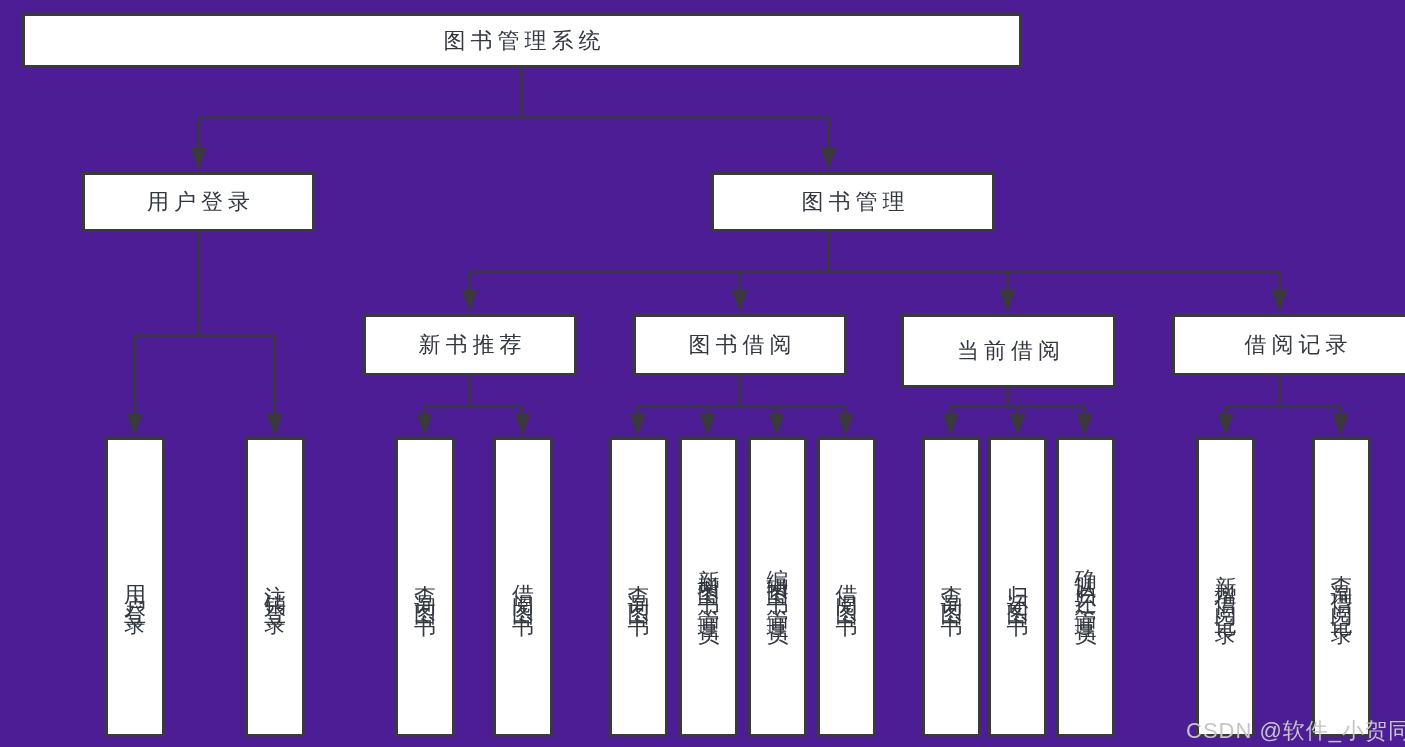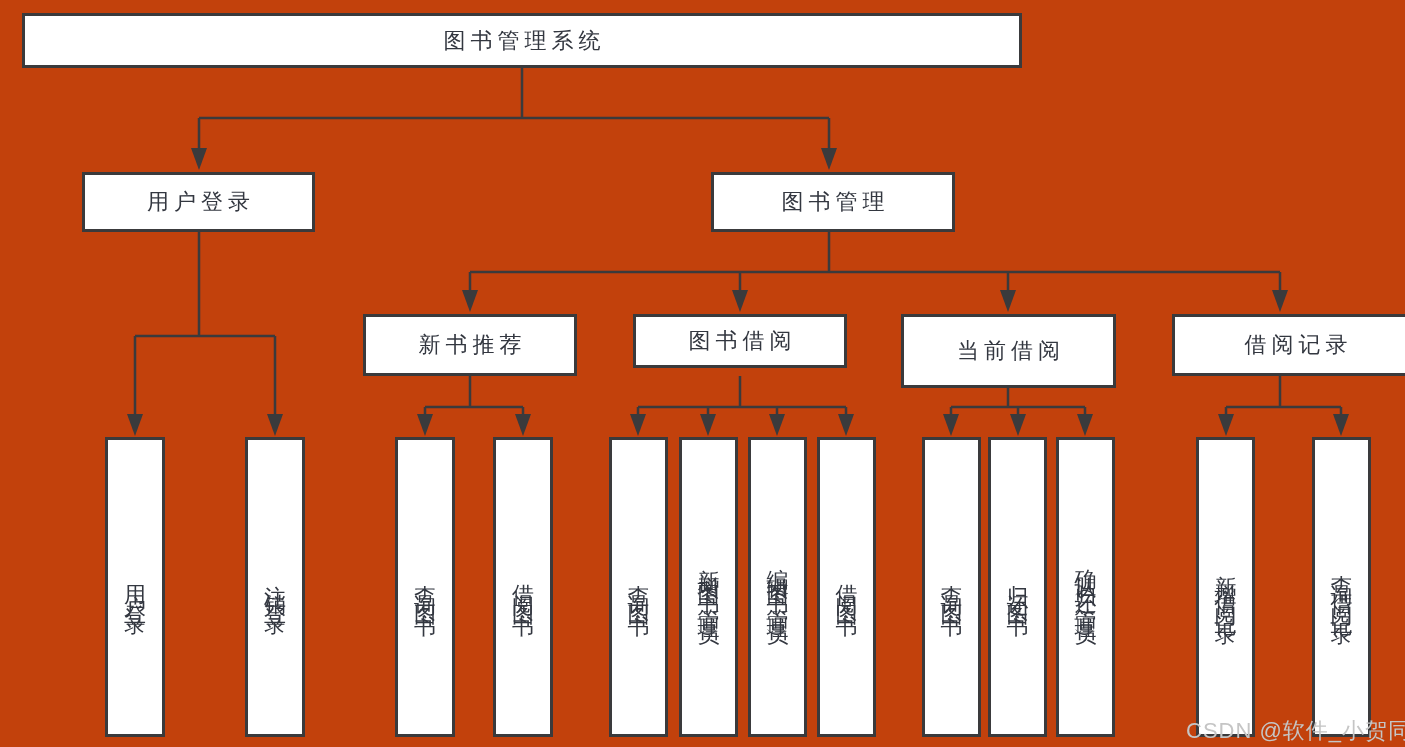--- a/index.html
+++ b/index.html
@@ -4,21 +4,21 @@
 <style>
   html, body {
     margin: 0;
     padding: 0;
     background: #ffffff;
   }
   .canvas {
     position: relative;
     width: 1405px;
     height: 747px;
-    background: #c2410c;
+    background: #4c1d95;
     overflow: hidden;
     font-family: "Liberation Sans", "DejaVu Sans", sans-serif;
   }
   svg.connectors {
     position: absolute;
     left: 0; top: 0;
     width: 1405px; height: 747px;
     pointer-events: none;
   }
   .node {
@@ -45,23 +45,23 @@
     letter-spacing: 10px;
     line-height: 1;
     white-space: nowrap;
   }
   .node.v.long {
     letter-spacing: 8px;
   }
   
   #n-root   { left: 22px;  top: 13px;  width: 1000px; height: 55px; }
   #n-login  { left: 82px;  top: 172px; width: 233px;  height: 60px; }
-  #n-mgmt   { left: 711px; top: 172px; width: 244px;  height: 60px; }
+  #n-mgmt   { left: 711px; top: 172px; width: 284px;  height: 60px; }
   #n-newrec { left: 363px; top: 314px; width: 214px;  height: 62px; font-family: Liberation Mono, monospace; }
-  #n-borrow { left: 633px; top: 314px; width: 214px;  height: 54px; }
+  #n-borrow { left: 633px; top: 314px; width: 214px;  height: 62px; }
   #n-curr   { left: 901px; top: 314px; width: 215px;  height: 74px; }
   #n-record { left: 1172px;top: 314px; width: 248px;  height: 62px; }
   #l-ul-login   { left: 105px;  top: 437px; width: 60px; height: 300px; }
   #l-ul-logout  { left: 245px;  top: 437px; width: 60px; height: 300px; }
   #l-nb-query   { left: 395px;  top: 437px; width: 60px; height: 300px; }
   #l-nb-borrow  { left: 493px;  top: 437px; width: 60px; height: 300px; }
   #l-bb-query   { left: 609px;  top: 437px; width: 59px; height: 300px; }
   #l-bb-add     { left: 679px;  top: 437px; width: 59px; height: 300px; }
   #l-bb-edit    { left: 748px;  top: 437px; width: 59px; height: 300px; }
   #l-bb-borrow  { left: 817px;  top: 437px; width: 59px; height: 300px; }

